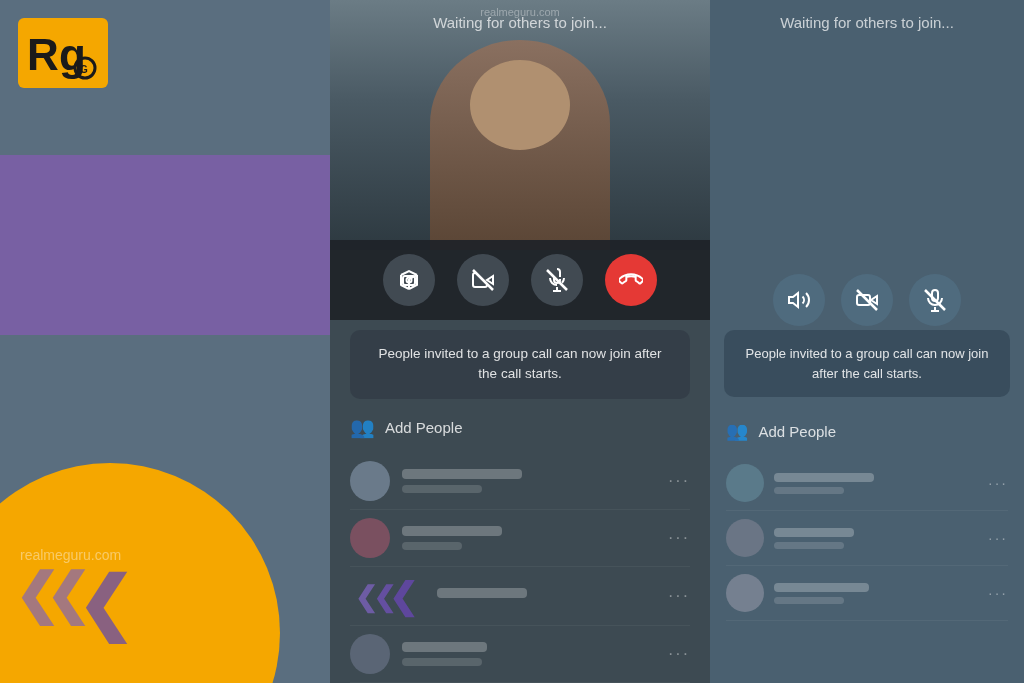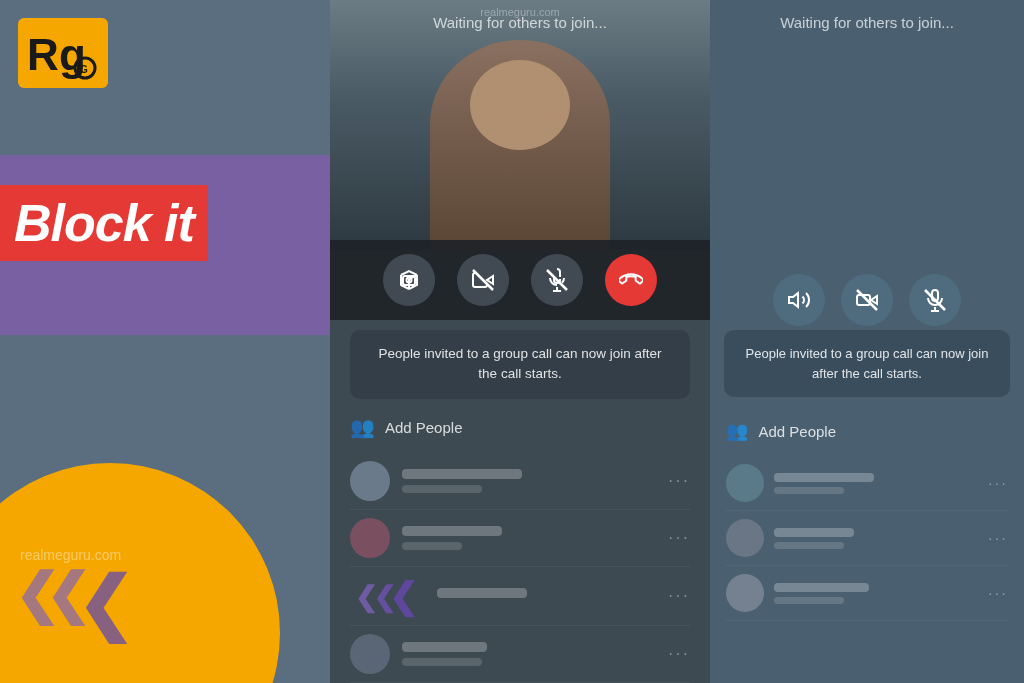--- a/index.html
+++ b/index.html
@@ -403,23 +403,20 @@
 
       <text x="36" y="46" font-size="44" font-weight="900" font-family="Arial Black,Arial" fill="#1a1a1a">g</text>
 
       <circle cx="62" cy="44" r="10" fill="none" stroke="#1a1a1a" stroke-width="3"></circle>
       <text x="57" y="49" font-size="10" font-weight="900" font-family="Arial" fill="#1a1a1a">G</text>
     </svg>
   </div>
 
   <div class="purple-block"></div>
 
-  <div class="block-it-container">
-    <span class="block-it-text">Block it</span>
-  </div>
 
   <div class="orange-circle"></div>
 
   <div class="watermark-left">realmeguru.com</div>
 
   <div class="chevron-deco">
     <span class="chevron">❮</span>
     <span class="chevron">❮</span>
     <span class="chevron big">❮</span>
   </div>

